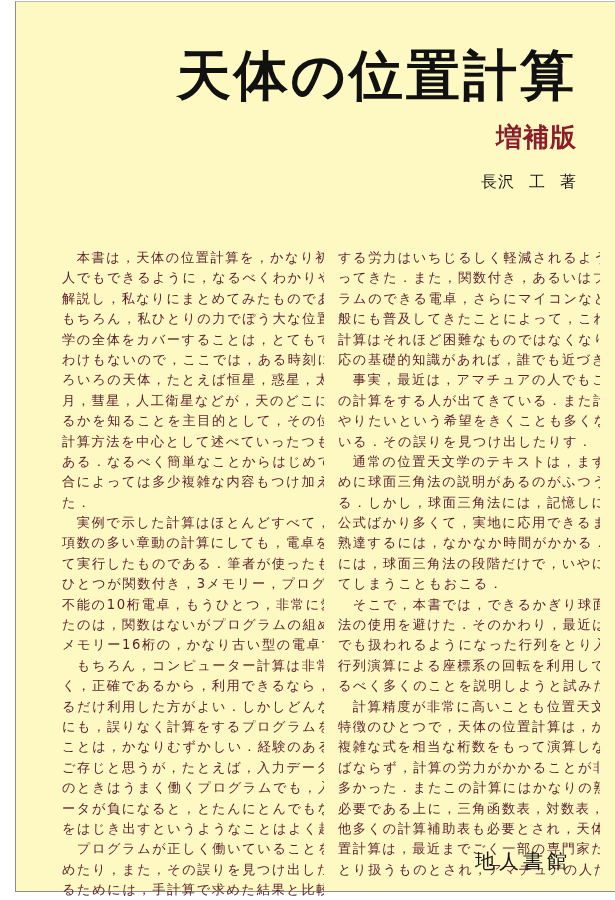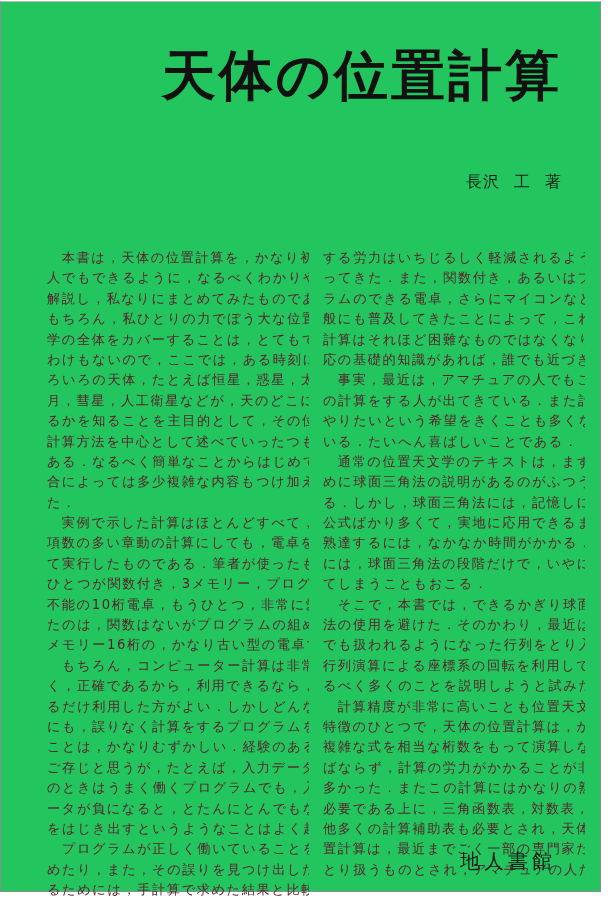--- a/index.html
+++ b/index.html
@@ -1,22 +1,22 @@
 <!DOCTYPE html>
 <html><head>
 <meta charset="utf-8">
 <style>
   html, body { margin: 0; padding: 0; }
   body {
     width: 615px; height: 900px; background: #ffffff; position: relative; overflow: hidden;
     font-family: "DejaVu Sans", sans-serif;
   }
   .cover {
-    position: absolute; left: 0; top: 1px; width: 601px; height: 891px;
-    background: #22c55e; border: 1px solid #8c8c8c; border-top-color: #bbbbbb;
+    position: absolute; left: 15px; top: 1px; width: 601px; height: 891px;
+    background: #fef9c3; border: 1px solid #8c8c8c; border-top-color: #bbbbbb;
     box-sizing: border-box;
   }
   .title {
     position: absolute; right: 38px; top: 44px;
     font-size: 54px; font-weight: bold; color: #111;
     letter-spacing: 3px; line-height: 60px; white-space: nowrap;
   }
   .edition {
     position: absolute; right: 38px; top: 118px;
     font-size: 26px; font-weight: bold; color: #8b1c2a;
@@ -37,20 +37,21 @@
   .publisher {
     position: absolute; right: 44px; top: 846px;
     font-size: 20px; color: #1a1a1a; letter-spacing: 4px; white-space: nowrap;
   }
 </style>
 </head>
 <body>
 
 <div class="cover">
   <div class="title">天体の位置計算</div>
+  <div class="edition">増補版</div>
   <div class="author">
     <span>長沢</span><span class="gap"></span><span>工</span><span class="gap"></span><span>著</span>
   </div>
 
   <div class="column col-left" id="col-left">
       <span class="line">　本書は，天体の位置計算を，かなり初歩の</span>
       <span class="line">人でもできるように，なるべくわかりやすく</span>
       <span class="line">解説し，私なりにまとめてみたものである．</span>
       <span class="line">もちろん，私ひとりの力でぼう大な位置天文</span>
       <span class="line">学の全体をカバーすることは，とてもできる</span>
@@ -85,21 +86,21 @@
   <div class="column col-right" id="col-right">
       <span class="line">する労力はいちじるしく軽減されるようにな</span>
       <span class="line">ってきた．また，関数付き，あるいはプログ</span>
       <span class="line">ラムのできる電卓，さらにマイコンなどが一</span>
       <span class="line">般にも普及してきたことによって，これらの</span>
       <span class="line">計算はそれほど困難なものではなくなり，一</span>
       <span class="line">応の基礎的知識があれば，誰でも近づき得る</span>
       <span class="line">　事実，最近は，アマチュアの人でもこの種</span>
       <span class="line">の計算をする人が出てきている．また計算を</span>
       <span class="line">やりたいという希望をきくことも多くなって</span>
-      <span class="line">いる．たいへん喜ばしいことである．</span>
+      <span class="line">いる．その誤りを見つけ出したりす．</span>
       <span class="line">　通常の位置天文学のテキストは，まずはじ</span>
       <span class="line">めに球面三角法の説明があるのがふつうであ</span>
       <span class="line">る．しかし，球面三角法には，記憶しにくい</span>
       <span class="line">公式ばかり多くて，実地に応用できるまでに</span>
       <span class="line">熟達するには，なかなか時間がかかる．とき</span>
       <span class="line">には，球面三角法の段階だけで，いやになっ</span>
       <span class="line">てしまうこともおこる．</span>
       <span class="line">　そこで，本書では，できるかぎり球面三角</span>
       <span class="line">法の使用を避けた．そのかわり，最近は高校</span>
       <span class="line">でも扱われるようになった行列をとり入れ，</span>

